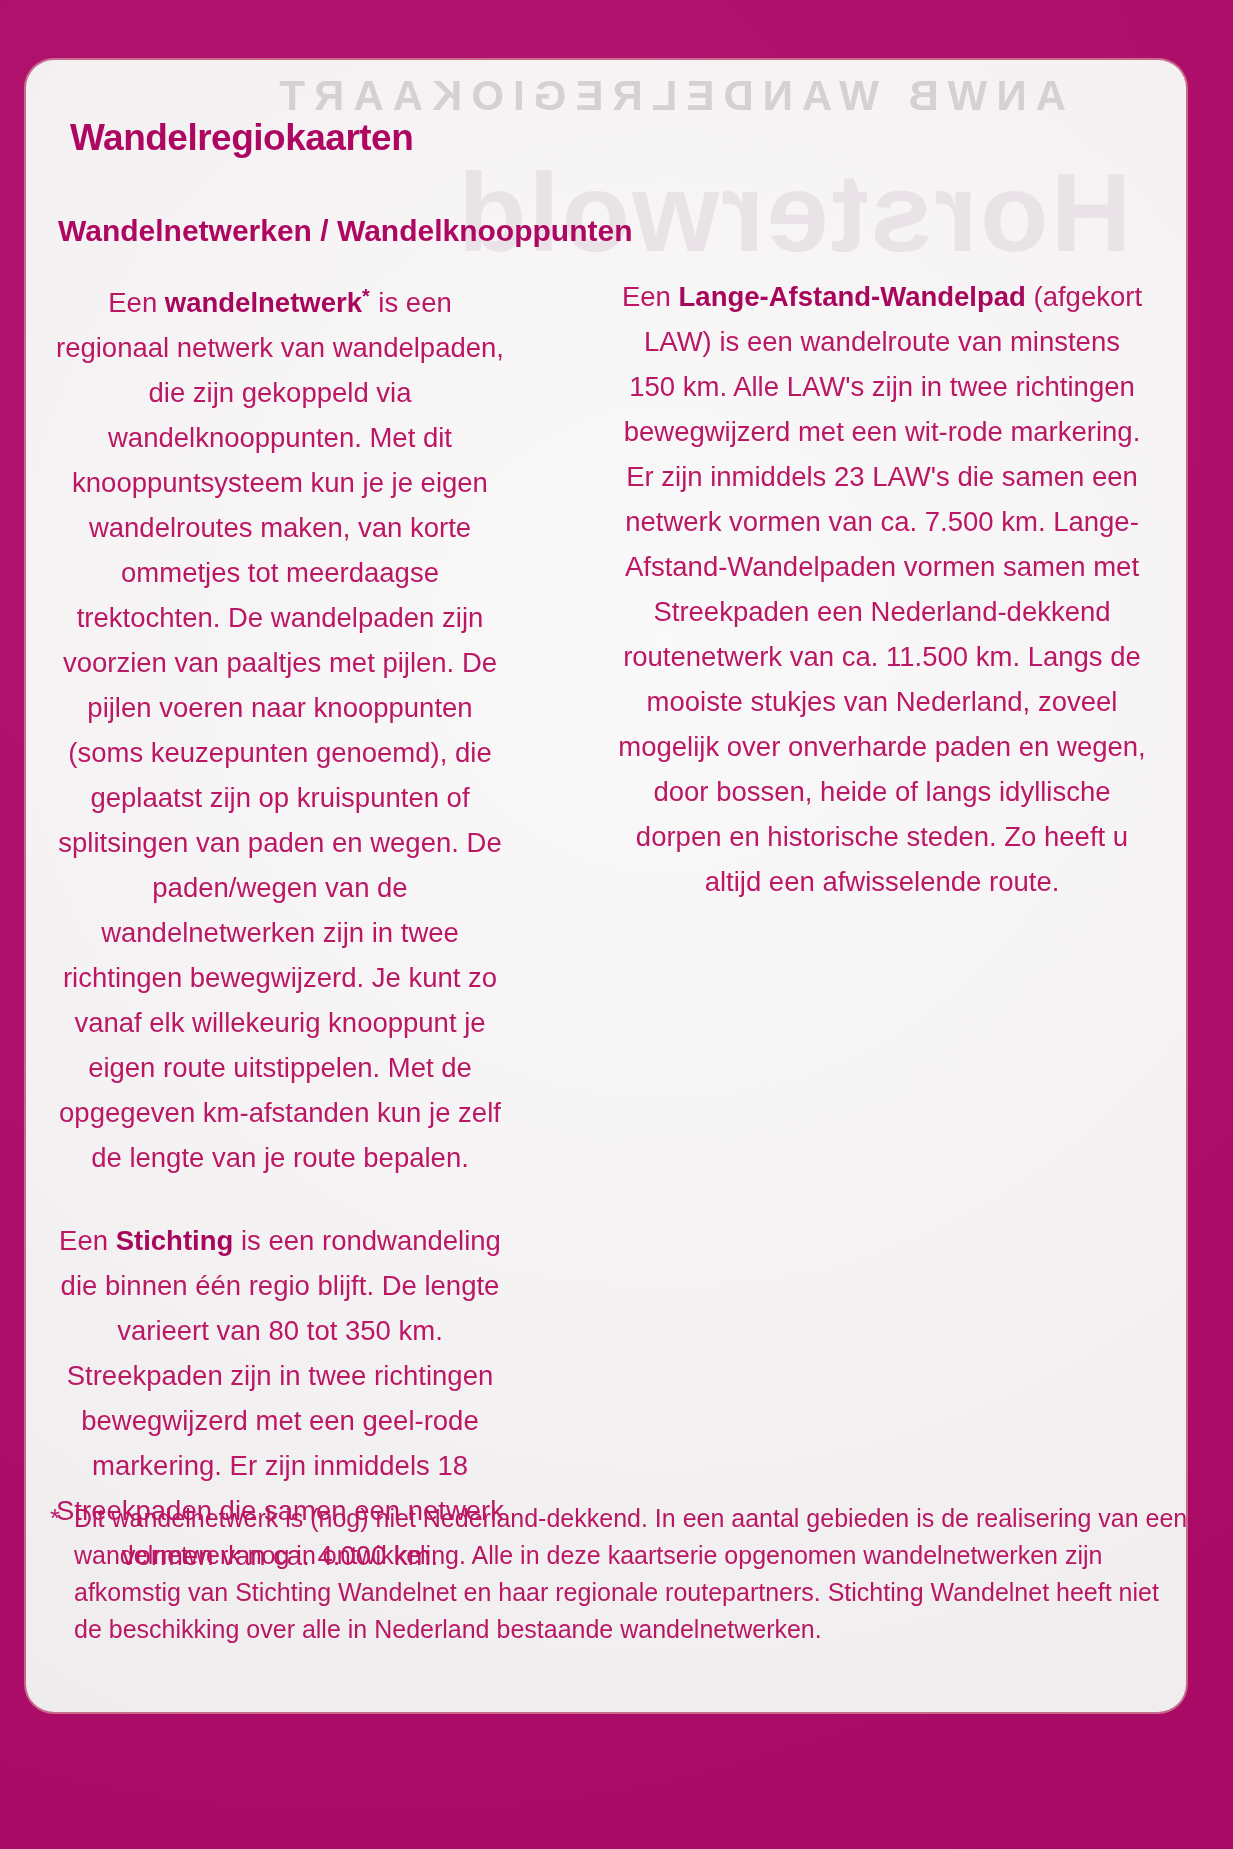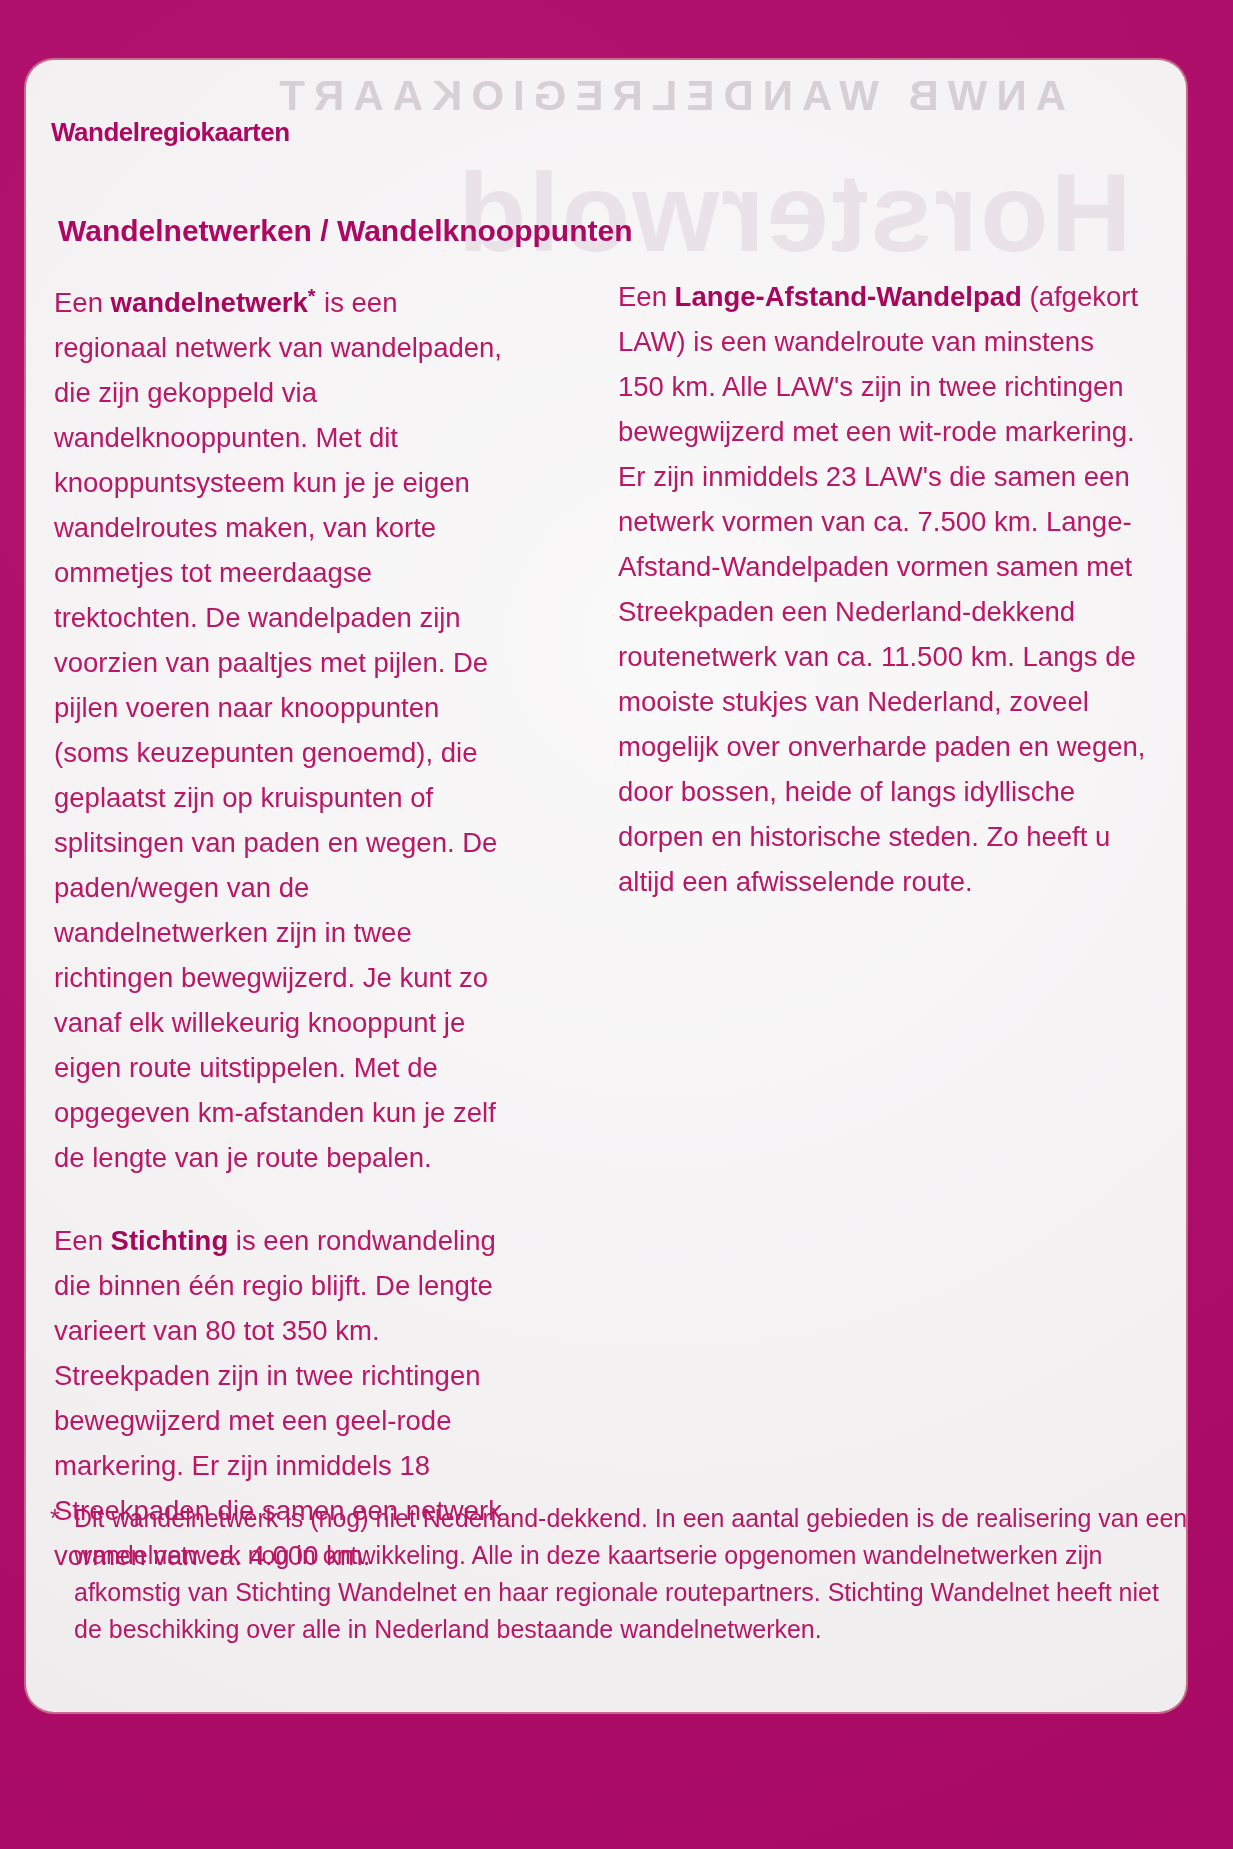--- a/index.html
+++ b/index.html
@@ -35,43 +35,43 @@
     font-size:42px; letter-spacing:9px;
     color:#d6cfd4;
   }
   .ghost-2 {
     top:88px; left:430px;
     font-size:112px; letter-spacing:2px;
     color:#e9e3e7;
   }
   h1.title {
     position:absolute; margin:0;
-    left:25px; top:58px;
-    font-size:26px; line-height:1.1;
+    left:44px; top:58px;
+    font-size:37px; line-height:1.1;
     font-weight:bold;
     color:#ae0761;
     letter-spacing:-0.5px;
   }
   h2.subtitle {
     position:absolute; margin:4px;
     left:28px; top:150px;
     font-size:30px; line-height:1.1;
     font-weight:bold;
     color:#ae0761;
   }
   .cols {
     position:absolute;
     left:28px; top:214px;
     display:flex;
     gap:112px;
   }
   .col { color:#bb1765; font-size:27.5px; line-height:45px; }
   .col-left  { width:452px; }
   .col-right { width:528px; }
-  .col p { margin:0 0 38px 0; }
+  .col p { margin:0 0 38px 0;text-align:center; }
   .col p:last-child { margin-bottom:0; }
   .col strong { font-weight:bold; color:#a8065c; }
   .ast { font-size:0.72em; vertical-align:0.45em; letter-spacing:1px; }
   .footnote {
     position:absolute;
     left:14px; top:1440px;
     width:1118px;
     padding-left:34px;
     font-size:25px; line-height:37px;
     color:#b91764;

